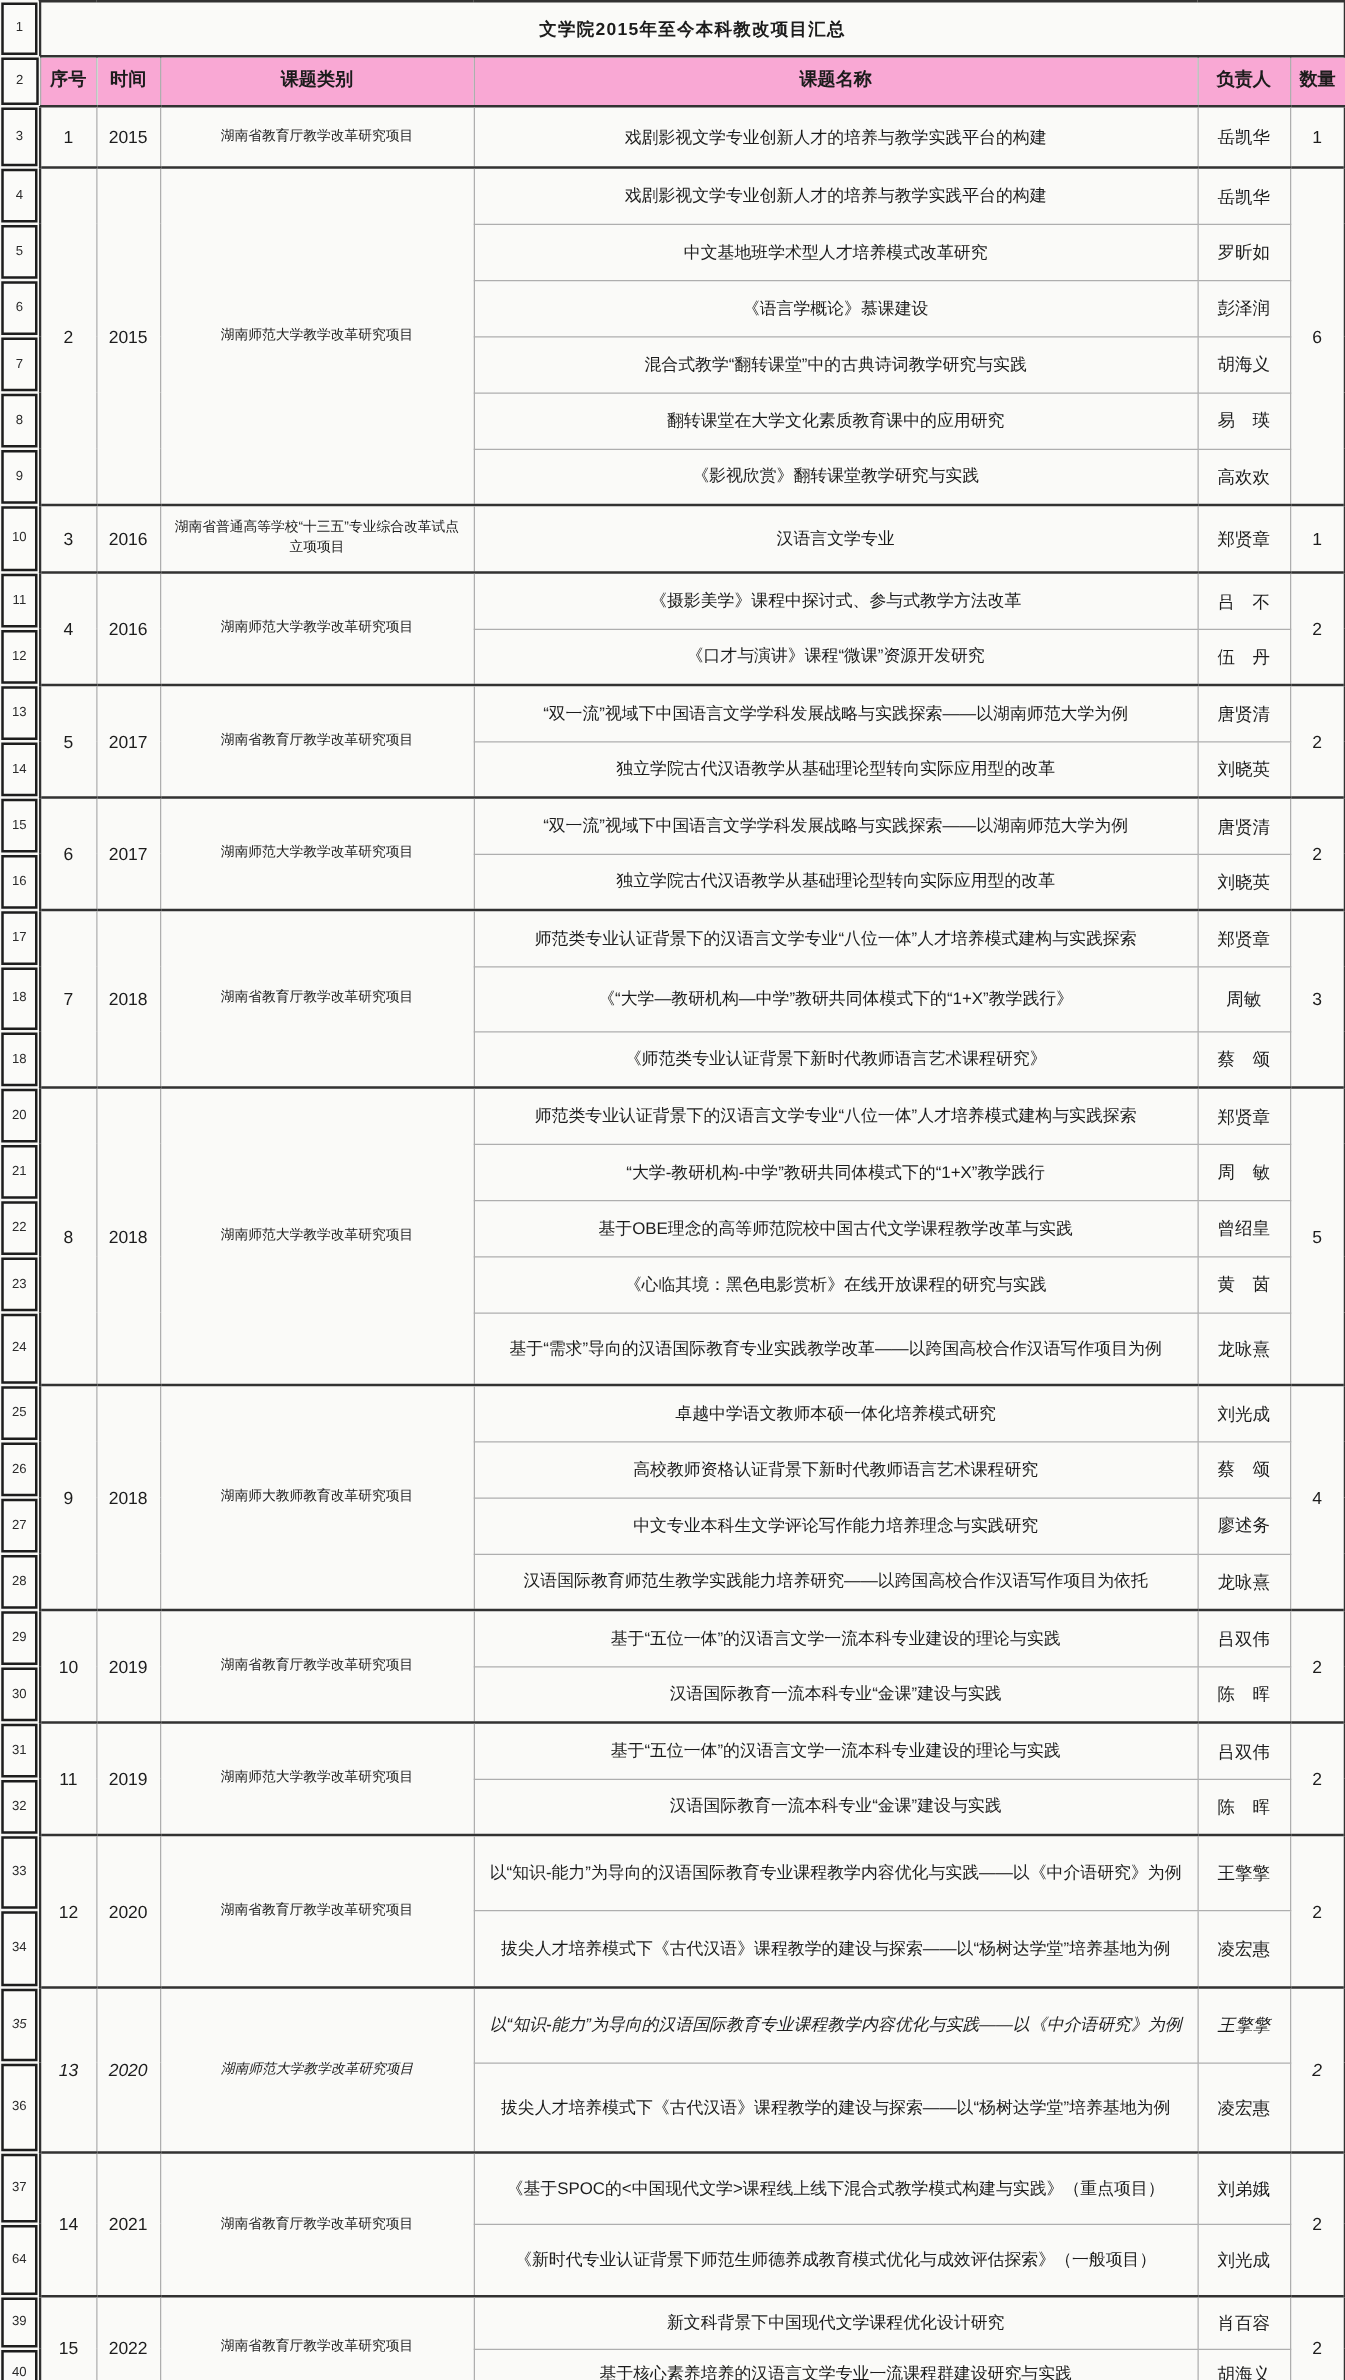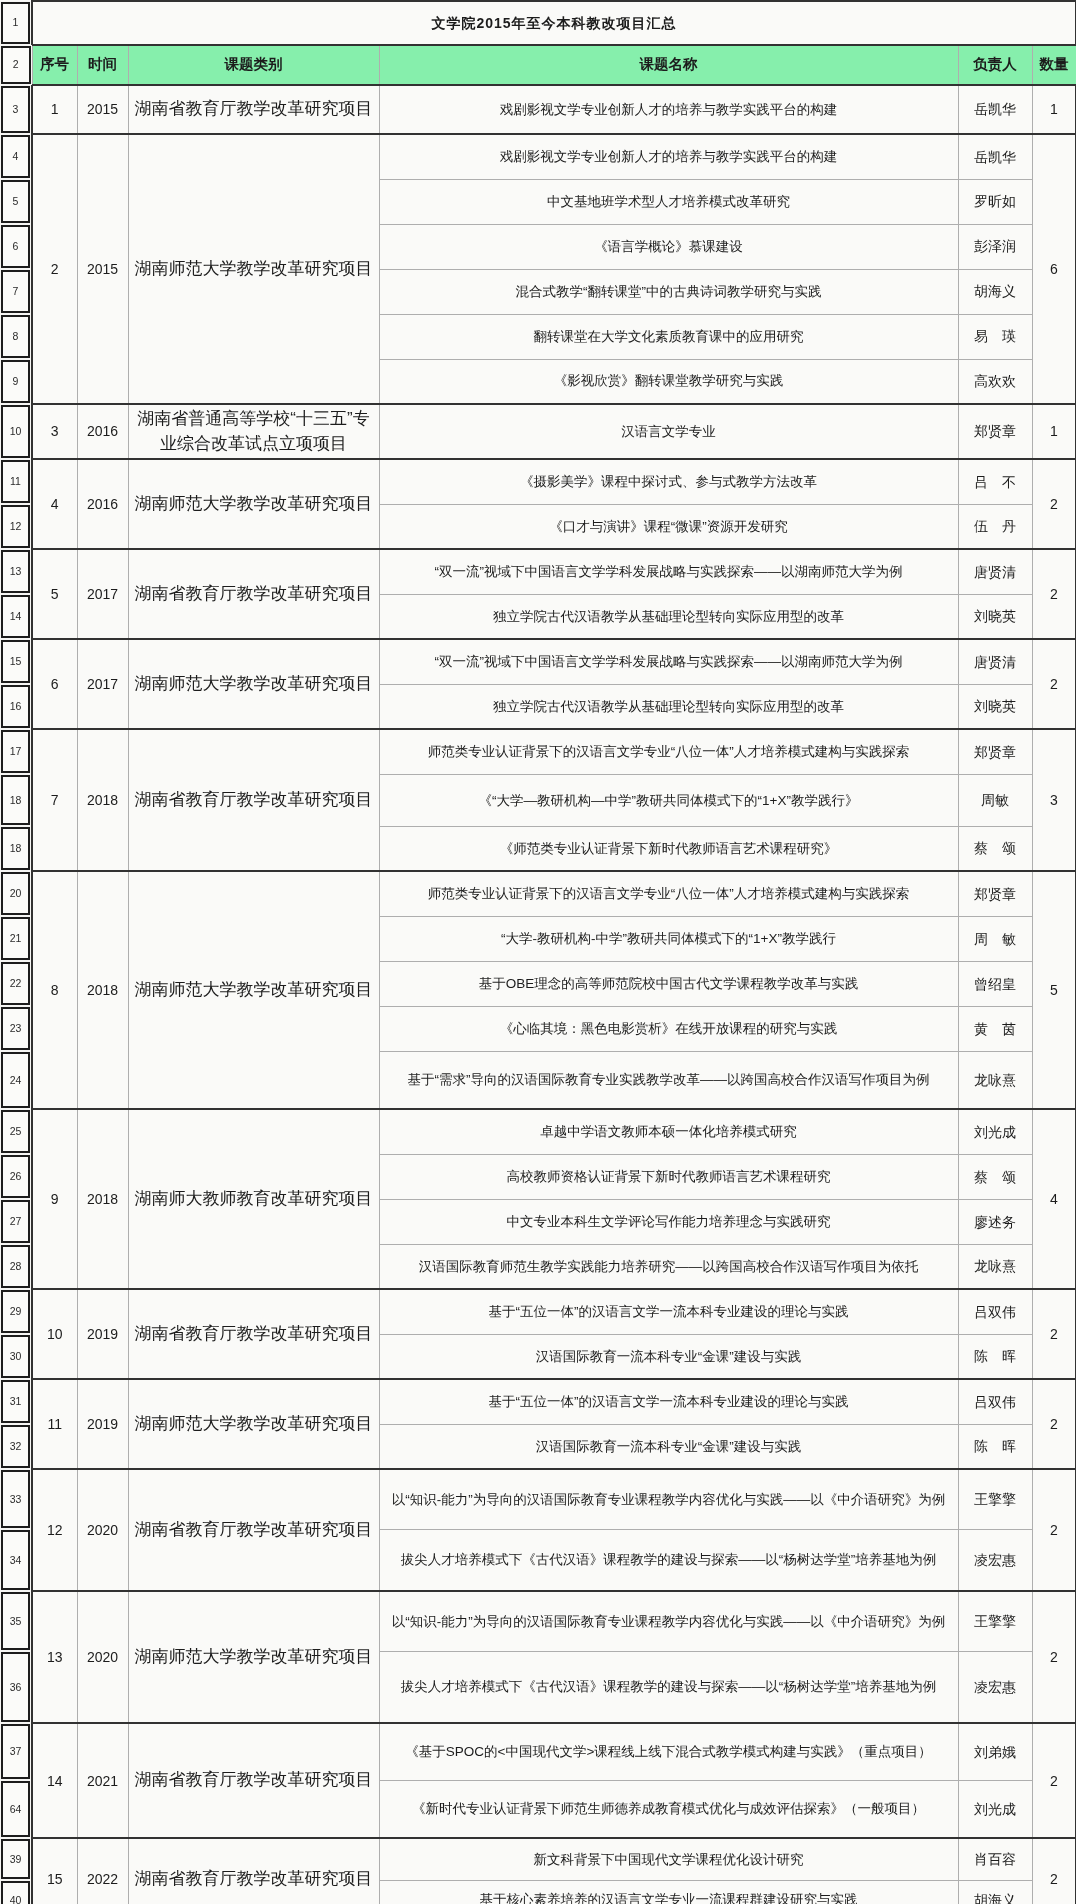--- a/index.html
+++ b/index.html
@@ -47,23 +47,23 @@
   td.c-count{border-right:2px solid #323232;}
   tr.title-row td.body{border-top:2px solid #323232;border-bottom:2px solid #323232;}
   tr.header-row td.body, tr.header-row th{border-bottom:2px solid #323232;}
 
   .title-cell{
     font-size:27px;
     font-weight:bold;
     letter-spacing:1px;
     padding:6px 4px;
   }
-  th{font-size:14.5px;font-weight:bold;background:#86efac;}
+  th{font-size:14.5px;font-weight:bold;background:#f9a8d4;}
   td.c-no,td.c-year,td.c-leader,td.c-count{font-size:14px;}
-  td.c-cat{font-size:17px;padding:2px 6px;}
+  td.c-cat{font-size:11px;padding:2px 6px;}
   td.c-name{padding:2px 9px;text-align:center;}
 </style>
 </head>
 <body>
 
 <div class="sheet">
   <table>
     <colgroup>
       <col style="width:32px">
       <col style="width:45px">
@@ -356,21 +356,21 @@
           <td class="body c-leader">王擎擎</td>
           <td class="body c-count" rowspan="2">2</td>
         </tr>
         <tr style="height: 62px;">
           <td class="gutter">
             <div>34</div>
           </td>
           <td class="body c-name">拔尖人才培养模式下《古代汉语》课程教学的建设与探索——以“杨树达学堂”培养基地为例</td>
           <td class="body c-leader">凌宏惠</td>
         </tr>
-        <tr class="group-start" style="height: 60px;">
+        <tr class="group-start" style="height: 60px; font-style: italic;">
           <td class="gutter">
             <div>35</div>
           </td>
           <td class="body c-no" rowspan="2">13</td>
           <td class="body c-year" rowspan="2">2020</td>
           <td class="body c-cat" rowspan="2">湖南师范大学教学改革研究项目</td>
           <td class="body c-name">以“知识-能力”为导向的汉语国际教育专业课程教学内容优化与实践——以《中介语研究》为例</td>
           <td class="body c-leader">王擎擎</td>
           <td class="body c-count" rowspan="2">2</td>
         </tr>

